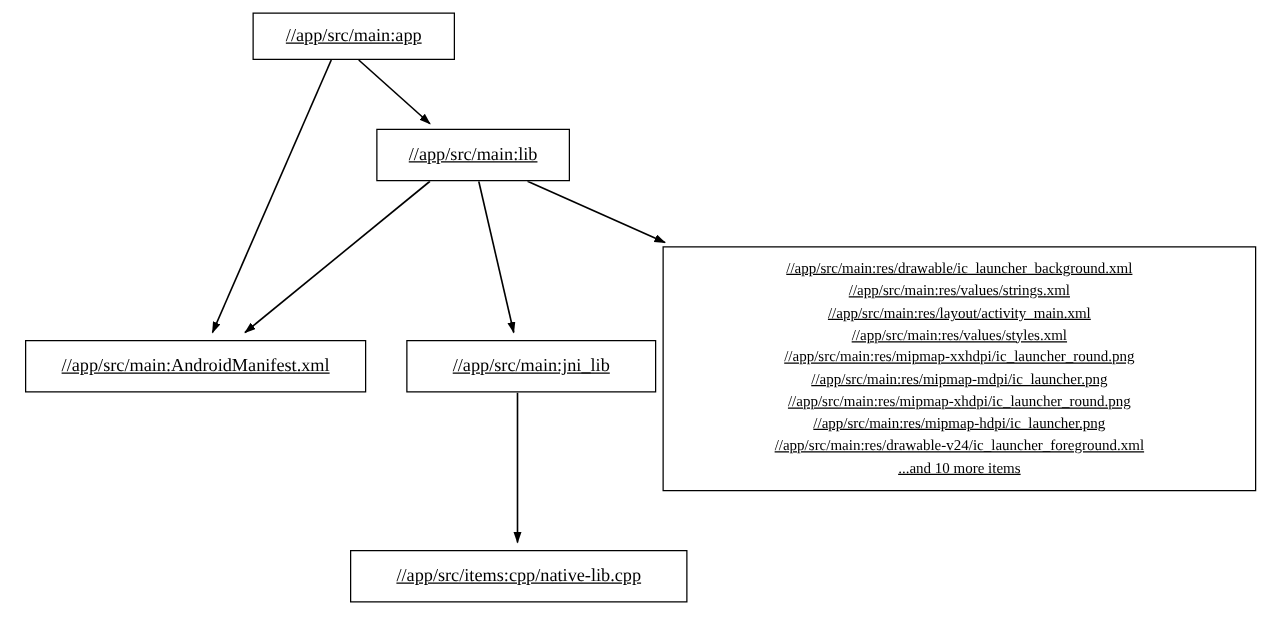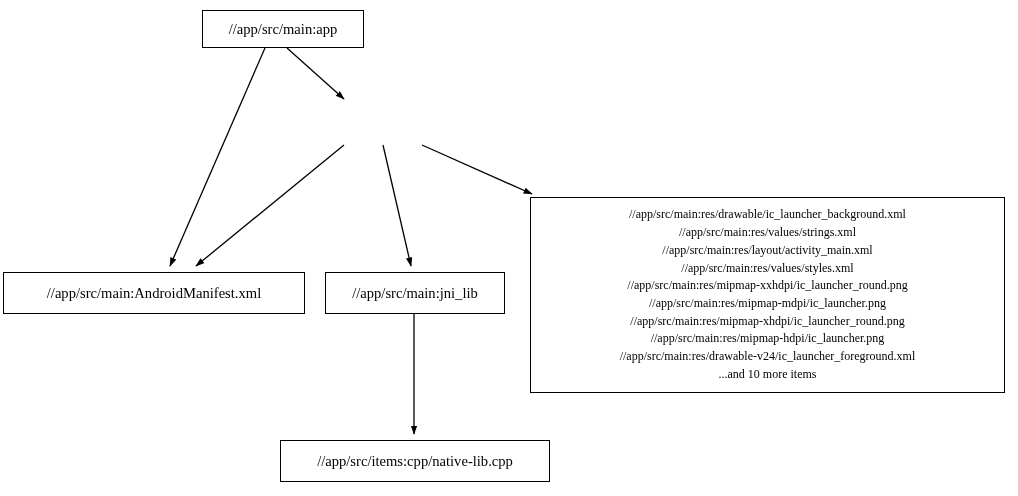--- a/index.html
+++ b/index.html
@@ -40,20 +40,21 @@
     line-height: 1.0;
     white-space: nowrap;
   }
   .graph-node.multi {
     white-space: pre;
     line-height: 17.7px;
     font-size: 12px;
   }
   .node-label {
     display: block;
+    text-decoration: underline;
   }
 </style>
 </head>
 <body>
 
 <div id="graph-canvas">
 
   <svg id="edge-layer" viewBox="0 0 1018 496" width="1018" height="496" xmlns="http://www.w3.org/2000/svg">
     <defs>
       <marker id="arrowhead" markerWidth="10" markerHeight="10" refX="8.4" refY="3.2" orient="auto" markerUnits="userSpaceOnUse">
@@ -83,26 +84,29 @@
 
     <g>
       <path d="M414,314 L414,434" stroke="#000000" stroke-width="1.3" fill="none" marker-end="url(#arrowhead)"></path>
     </g>
   </svg>
 
   <div class="graph-node" style="left:202px; top:10px; width:162px; height:38px;">
     <span class="node-label">//app/src/main:app</span>
   </div>
 
+  <div class="graph-node" style="left:301px; top:103px; width:155px; height:42px;">
+    <span class="node-label">//app/src/main:lib</span>
+  </div>
 
-  <div class="graph-node" style="left:3px; top:272px; width:302px; height:42px;">
+  <div class="graph-node" style="left:20px; top:272px; width:273px; height:42px;">
     <span class="node-label">//app/src/main:AndroidManifest.xml</span>
   </div>
 
-  <div class="graph-node" style="left:325px; top:272px; width:180px; height:42px;">
+  <div class="graph-node" style="left:325px; top:272px; width:200px; height:42px;">
     <span class="node-label">//app/src/main:jni_lib</span>
   </div>
 
   <div class="graph-node multi" style="left:530px; top:197px; width:475px; height:196px;">
     <span class="node-label">//app/src/main:res/drawable/ic_launcher_background.xml
 //app/src/main:res/values/strings.xml
 //app/src/main:res/layout/activity_main.xml
 //app/src/main:res/values/styles.xml
 //app/src/main:res/mipmap-xxhdpi/ic_launcher_round.png
 //app/src/main:res/mipmap-mdpi/ic_launcher.png

